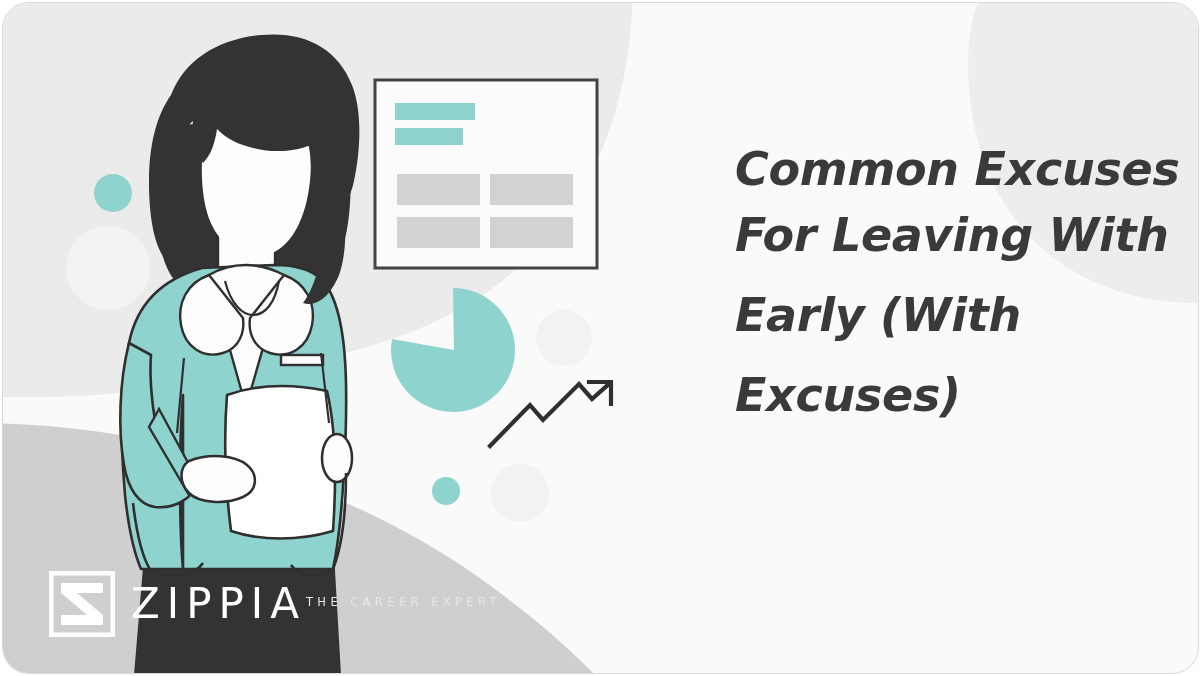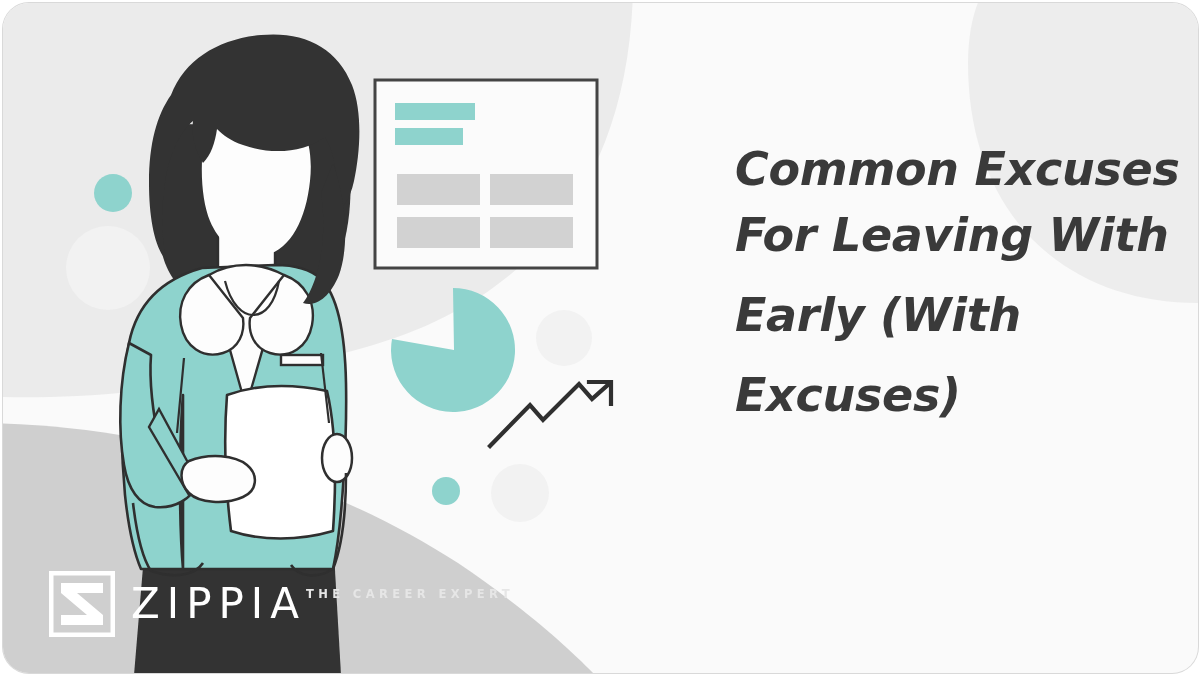--- a/index.html
+++ b/index.html
@@ -54,25 +54,25 @@
     color:#ffffff;
     font-family:"DejaVu Sans", sans-serif;
     font-weight:400;
     font-size:42px;
     letter-spacing:7px;
     line-height:44px;
   }
   .logo-tag{
     color:#e6e6e6;
     font-family:"DejaVu Sans", sans-serif;
-    font-weight:bold;
+    font-weight:normal;
     font-size:11.5px;
     letter-spacing:4.4px;
     line-height:16px;
-    margin-top:4px;
+    margin-top:12px;
   }
 </style>
 </head>
 <body>
 
 <div id="card">
   <div id="stage">
 
     <svg class="layer" viewBox="0 0 1195 670" width="1195" height="670" xmlns="http://www.w3.org/2000/svg">
 

